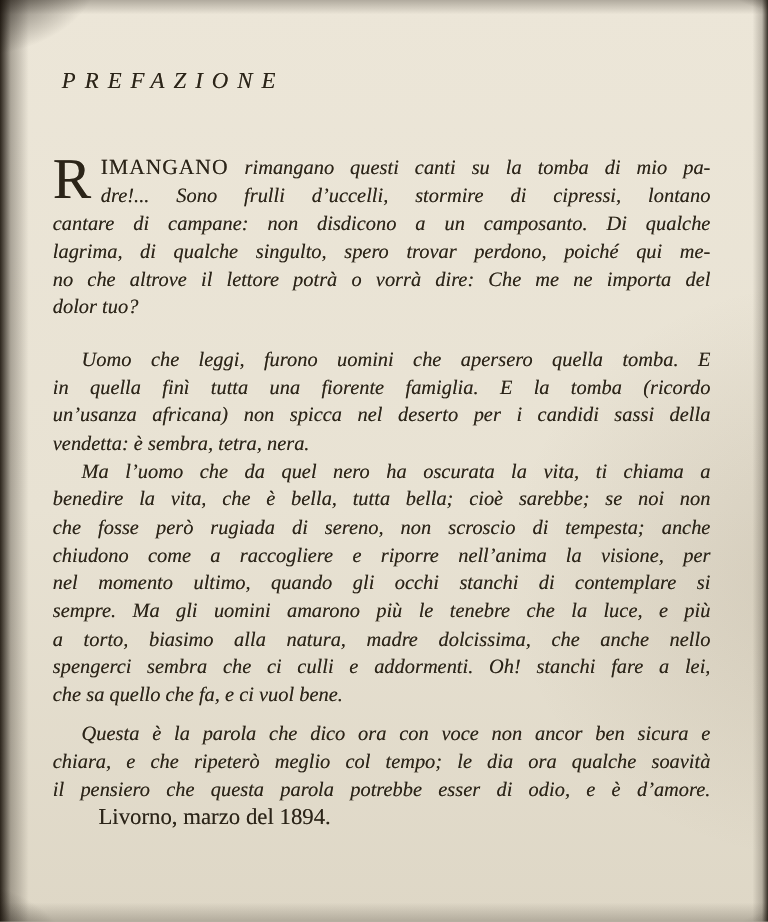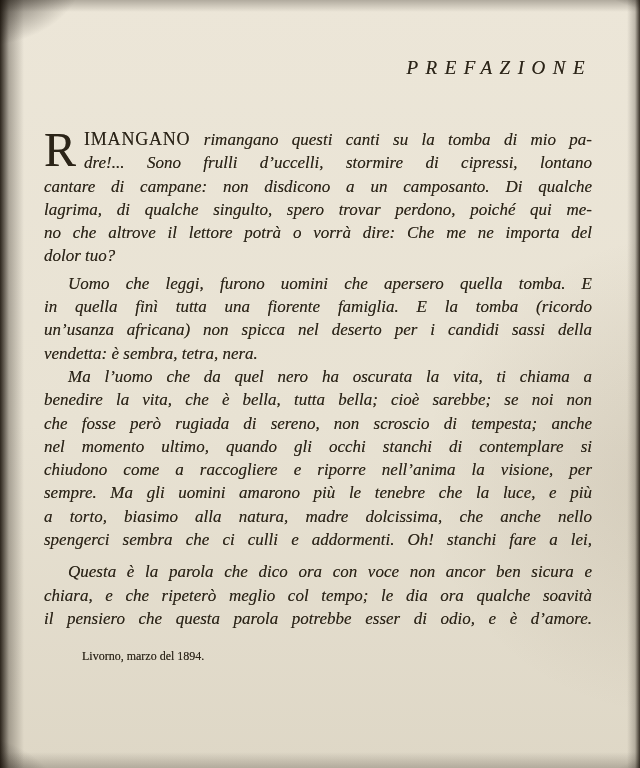--- a/index.html
+++ b/index.html
@@ -29,25 +29,25 @@
       linear-gradient(180deg,#ece6d8 0%,#e8e2d3 55%,#ded7c6 100%);
   }
   .content{
     position:absolute;left:44px;top:0;width:548px;
     color:var(--ink);
     text-shadow:0 0 .5px rgba(43,36,24,.55);
   }
   .title{
     margin:57px 0 0 0;
     font-size:19px;font-weight:normal;font-style:italic;
-    letter-spacing:7.5px;text-align:right;padding-left:7.5px;
+    letter-spacing:7.5px;text-align:left;padding-left:7.5px;
   }
   .para{margin-top:0;}
   .para.p1{margin-top:49px;}
-  .para.p2{margin-top:4px;}
+  .para.p2{margin-top:20px;}
   .para.p3{margin-top:0;}
   .para.p4{margin-top:9px;}
   .line{
     height:23.3px;line-height:23.3px;
     font-style:italic;font-size:17px;
     white-space:nowrap;
   }
   .line.just{
     white-space:normal;
     text-align:justify;
@@ -59,22 +59,22 @@
     float:left;
     font-style:normal;
     font-size:48px;line-height:42px;height:44px;
     margin:1px 8px 0 0;
   }
   .lead{
     font-style:normal;
     font-size:18px;letter-spacing:.8px;
   }
   .dateline{
-    margin-top:15px;padding-left:38px;
-    font-style:normal;font-size:12px;line-height:23px;
+    padding-left:38px;
+    font-style:normal;font-size:19px;line-height:23px;
   }
 </style>
 </head>
 <body>
 
 <div class="page">
   <div class="content">
 
     <h1 class="title">PREFAZIONE</h1>
 
@@ -92,25 +92,26 @@
       <div class="line just indent">Uomo che leggi, furono uomini che apersero quella tomba. E</div>
       <div class="line just">in quella finì tutta una fiorente famiglia. E la tomba (ricordo</div>
       <div class="line just">un’usanza africana) non spicca nel deserto per i candidi sassi della</div>
       <div class="line">vendetta: è sembra, tetra, nera.</div>
     </div>
 
     <div class="para p3">
       <div class="line just indent">Ma l’uomo che da quel nero ha oscurata la vita, ti chiama a</div>
       <div class="line just">benedire la vita, che è bella, tutta bella; cioè sarebbe; se noi non</div>
       <div class="line just">che fosse però rugiada di sereno, non scroscio di tempesta; anche</div>
+      <div class="line just">chiudono come a raccogliere e riporre nell’anima la visione, per</div>
       <div class="line just">nel momento ultimo, quando gli occhi stanchi di contemplare si</div>
-      <div class="line just">chiudono come a raccogliere e riporre nell’anima la visione, per</div>
       <div class="line just">sempre. Ma gli uomini amarono più le tenebre che la luce, e più</div>
       <div class="line just">a torto, biasimo alla natura, madre dolcissima, che anche nello</div>
       <div class="line just">spengerci sembra che ci culli e addormenti. Oh! stanchi fare a lei,</div>
+      <div class="line">che sa quello che fa, e ci vuol bene.</div>
     </div>
 
     <div class="para p4">
       <div class="line just indent">Questa è la parola che dico ora con voce non ancor ben sicura e</div>
       <div class="line just">chiara, e che ripeterò meglio col tempo; le dia ora qualche soavità</div>
       <div class="line just">il pensiero che questa parola potrebbe esser di odio, e è d’amore.</div>
     </div>
 
     <div class="dateline">Livorno, marzo del 1894.</div>
 

